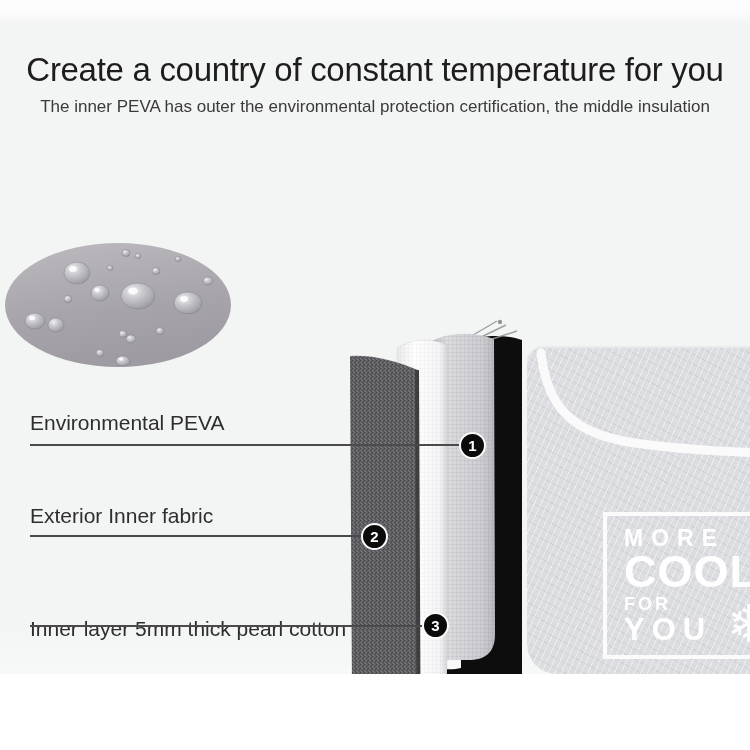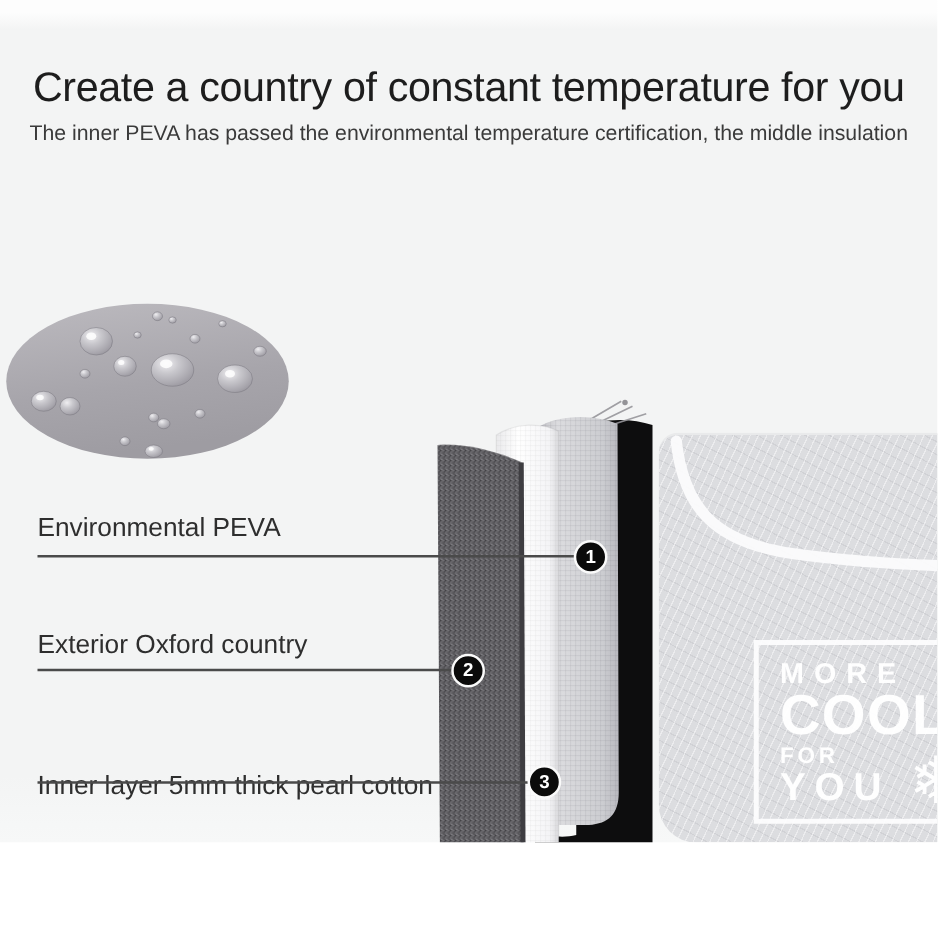--- a/index.html
+++ b/index.html
@@ -55,21 +55,21 @@
   .snowflake { position:absolute; left:120px; top:78px; font-size:52px; font-weight:normal;
     color:rgba(255,255,255,0.95); }
 </style>
 </head>
 <body>
 
 <div class="canvas">
 
   <h1 class="title">Create a country of constant temperature for you</h1>
   <div class="subtitle">
-    <div>The inner PEVA has passed the environmental temperature certification, the middle insulation</div>
+    <div>The inner PEVA has outer the environmental protection certification, the middle insulation</div>
   </div>
 
   <svg class="droplet-oval" width="232" height="132" viewBox="0 0 232 132">
     <defs>
       <linearGradient id="ovalGrad" x1="0" y1="0" x2="0.25" y2="1">
         <stop offset="0" stop-color="#bcbabf"></stop>
           <stop offset="0.6" stop-color="#a7a5ab"></stop>
           <stop offset="1" stop-color="#9e9ca2"></stop>
       </linearGradient>
       <radialGradient id="dropGrad" cx="0.35" cy="0.3" r="0.85">
@@ -186,21 +186,21 @@
       <div class="print-for">FOR</div>
       <div class="print-you">YOU</div>
       <span class="snowflake">❄</span>
     </div>
   </div>
 
   <div class="callout-label" id="c1-label">Environmental PEVA</div>
   <div class="callout-line" id="c1-line"></div>
   <div class="callout-marker" id="c1-marker">1</div>
 
-  <div class="callout-label" id="c2-label">Exterior Oxford country</div>
+  <div class="callout-label" id="c2-label">Exterior Inner fabric</div>
   <div class="callout-line" id="c2-line"></div>
   <div class="callout-marker" id="c2-marker">2</div>
 
   <div class="callout-label" id="c3-label">Inner layer 5mm thick pearl cotton</div>
   <div class="callout-line" id="c3-line"></div>
   <div class="callout-marker" id="c3-marker">3</div>
 
 </div>
 
 </body></html>

